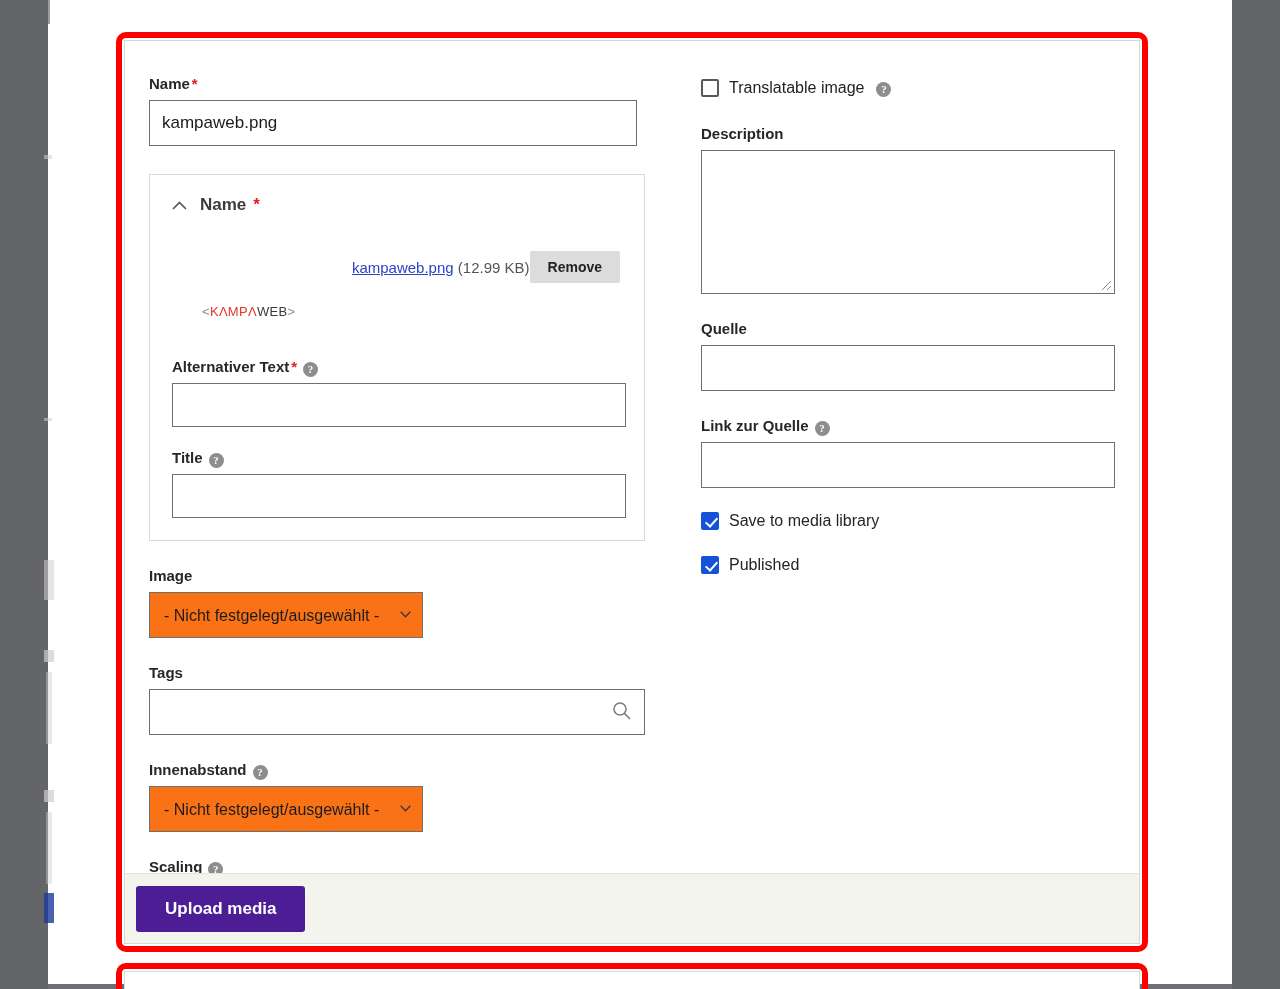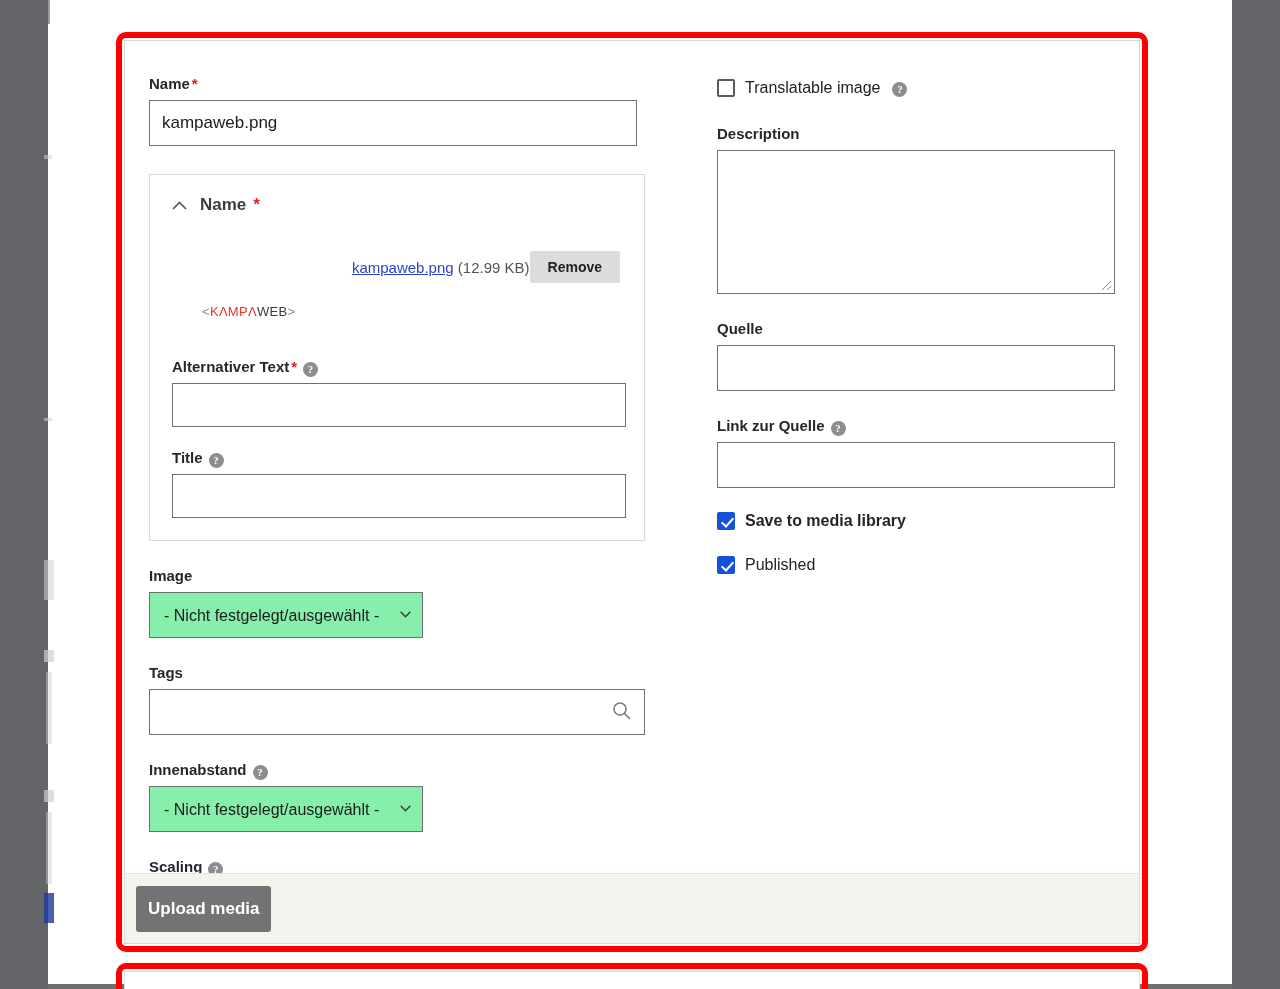--- a/index.html
+++ b/index.html
@@ -54,21 +54,21 @@
   }
   .modal-footer {
     position: absolute;
     left: 0; right: 0; bottom: 0;
     height: 70px;
     background: #f4f4ef;
     border-top: 1px solid #e4e4de;
   }
 
   
-  .cols { display: flex; gap: 28px; }
+  .cols { display: flex; gap: 12px; }
   .col-left  { width: 500px; padding-left: 12px; }
   .col-right { width: 496px; padding-left: 8px; margin-left: 44px; }
 
   label.fld, .fld-label {
     display: block;
     font-weight: bold;
     font-size: 15px;
     color: #272727;
     margin-bottom: 7px;
     line-height: 18px;
@@ -100,21 +100,21 @@
     outline: none;
   }
   input.txt { height: 46px; }
   input.txt.sm { height: 44px; }
   textarea.txt { resize: none; height: 144px; }
 
   select.sel {
     width: 274px;
     height: 46px;
     border: 1px solid #6f6f6f;
-    background: #86efac;
+    background: #f97316;
     font-family: "Liberation Sans", sans-serif;
     font-size: 16px;
     color: #1c1c1c;
     padding: 0 10px 0 14px;
     -webkit-appearance: none; appearance: none;
     outline: none;
   }
   .sel-wrap { position: relative; width: 274px; }
   .sel-wrap .chev {
     position: absolute; right: 12px; top: 50%;
@@ -206,28 +206,28 @@
     border: solid #fff;
     border-width: 0 2.5px 2.5px 0;
     transform: rotate(42deg);
   }
   .cblabel { font-size: 16px; color: #242424; }
 
   .btn-primary {
     position: absolute;
     left: 11px; top: 12px;
     height: 46px;
-    background: #737373;
+    background: #4c1d95;
     color: #fff;
     border: none;
     border-radius: 3px;
     font-family: "Liberation Sans", sans-serif;
     font-weight: bold;
     font-size: 17px;
-    padding: 0 12px;
+    padding: 0 29px;
     cursor: pointer;
   }
 
   .resize-grip {
     position: absolute; right: 3px; bottom: 3px;
     width: 11px; height: 11px; pointer-events: none;
   }
   .ta-wrap { position: relative; }
 
   .second-card {
@@ -377,21 +377,21 @@
             <label class="fld">Quelle</label>
             <input class="txt" type="text" value="" style="">
           </div>
 
           <div class="field-block" style="margin-top:26px;">
             <label class="fld"><span>Link zur Quelle</span><span class="help">?</span></label>
             <input class="txt" type="text" value="" style="">
           </div>
 
 
-          <div class="cbrow" style="margin-top:24px;font-weight:bold;">
+          <div class="cbrow" style="margin-top:24px;">
             <div class="cbox on"></div>
             <span class="cblabel">Save to media library</span>
           </div>
 
           <div class="cbrow" style="margin-top:26px;">
             <div class="cbox on"></div>
             <span class="cblabel">Published</span>
           </div>
 
         </div>

